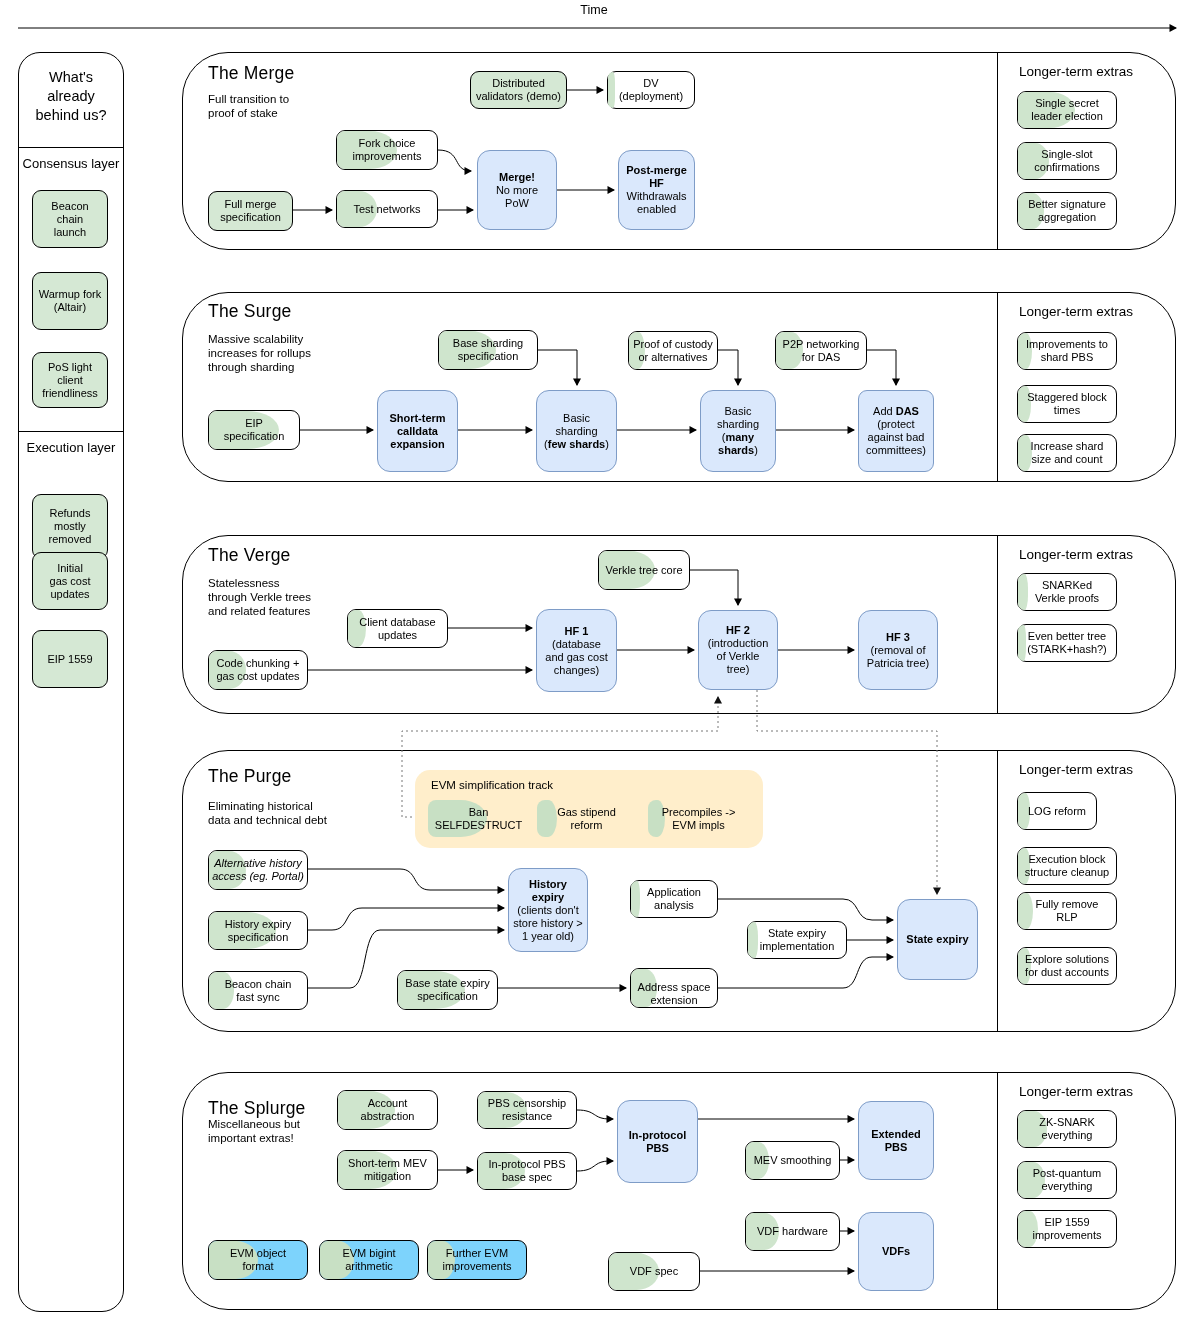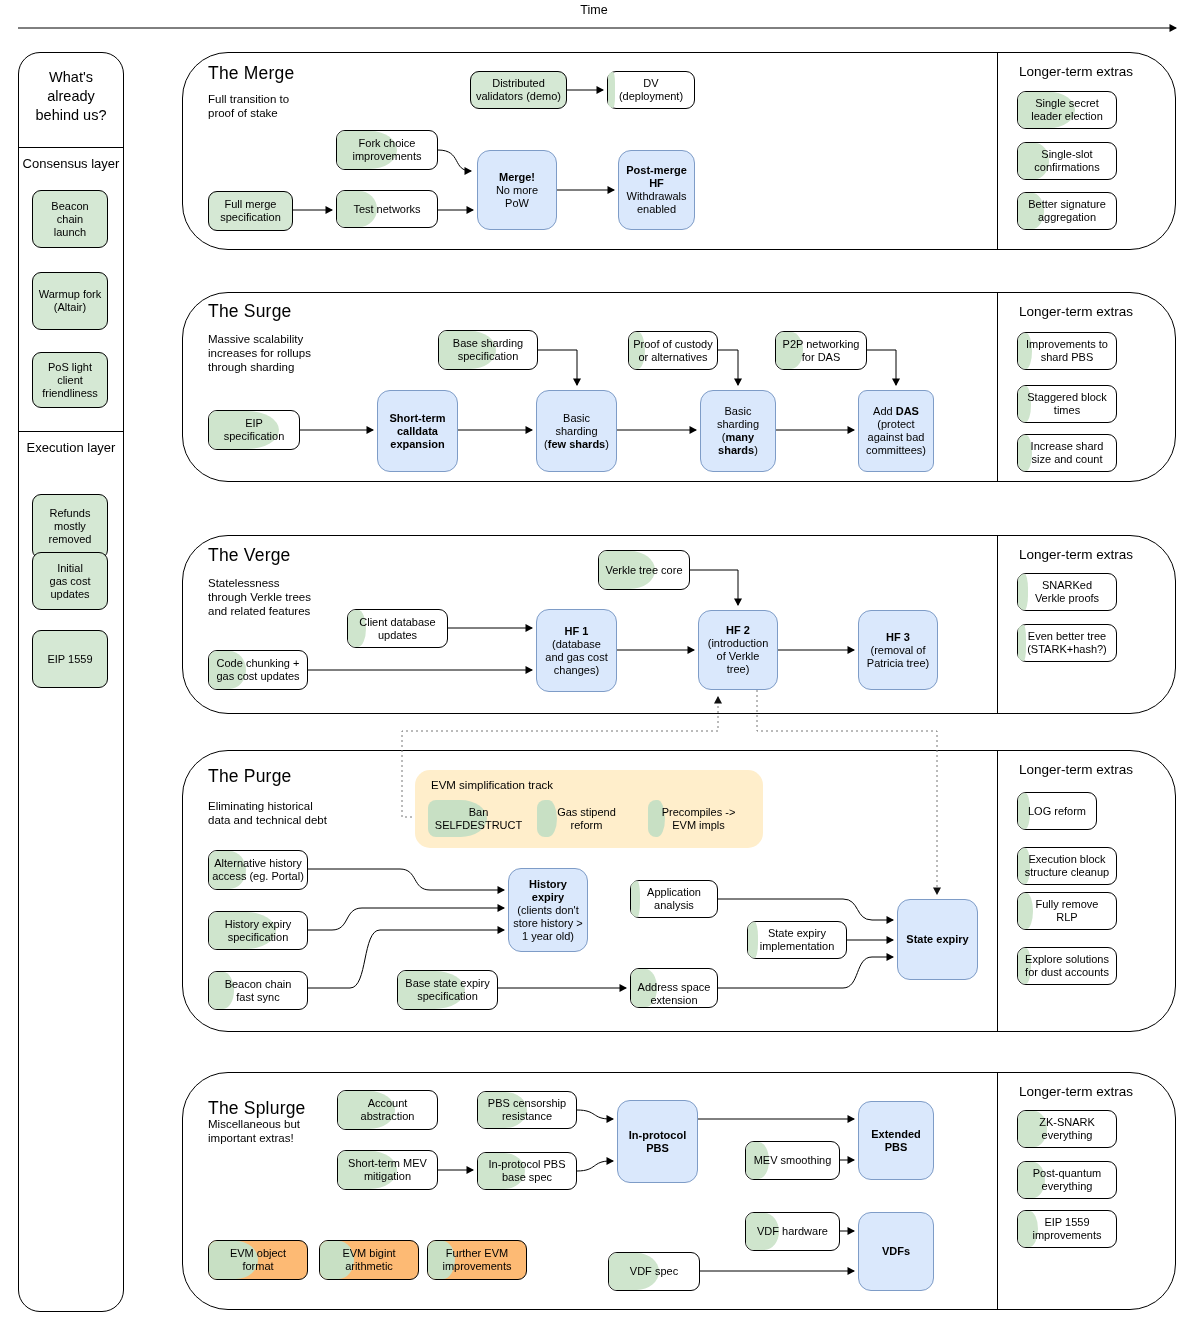--- a/index.html
+++ b/index.html
@@ -20,21 +20,21 @@
   #sidebar .sbtitle{margin-top:15px;text-align:center;font-size:14.5px;line-height:19px;white-space:pre-line;}
   #sidebar .sep{position:absolute;left:0;right:0;border-top:1px solid #000;}
   #sidebar .laylab{position:absolute;left:0;right:0;text-align:center;font-size:13px;}
   
   .node{position:absolute;border:1px solid #000;border-radius:9px;background:#fff;
     display:flex;align-items:center;justify-content:center;text-align:center;
     font-size:11px;line-height:13px;box-sizing:border-box;}
   .node .lab{position:relative;z-index:2;}
   .node.green{background:#d5e8d4;}
   .node.blue{background:#dae8fc;border-color:#7e9cc7;border-radius:13px;}
-  .node.yellow{background:#fdba74;}
+  .node.yellow{background:#7dd3fc;}
   .node .prog{position:absolute;left:0;top:0;bottom:0;z-index:1;background:#cfe5cd;
     border-radius:8px 45% 45% 8px / 8px 50% 50% 8px;}
   .node.yellow .prog{background:#c8e0c4;}
   
   .track{position:absolute;background:#ffeecb;border-radius:15px;z-index:1;}
   .track .tlab{position:absolute;top:9px;left:16px;font-size:11.5px;}
   
   #time-label{position:absolute;left:572px;top:3px;width:44px;text-align:center;font-size:12.5px;z-index:2;}
 </style>
 </head>
@@ -418,21 +418,21 @@
           <div><span>reform</span></div>
         </div>
       </div>
       <div class="node yellow" style="left: 647px; top: 799px; width: 103px; height: 39px;">
         <div class="prog" style="width: 17%;"></div>
         <div class="lab">
           <div><span>Precompiles -&gt;</span></div>
           <div><span>EVM impls</span></div>
         </div>
       </div>
-      <div class="node " style="left: 208px; top: 850px; width: 100px; height: 40px;">
+      <div class="node " style="left: 208px; top: 850px; width: 100px; height: 40px; font-style: italic;">
         <div class="prog" style="width: 38%;"></div>
         <div class="lab">
           <div><span>Alternative history</span></div>
           <div><span>access (eg. Portal)</span></div>
         </div>
       </div>
       <div class="node " style="left: 208px; top: 911px; width: 100px; height: 39px;">
         <div class="prog" style="width: 68%;"></div>
         <div class="lab">
           <div><span>History expiry</span></div>

